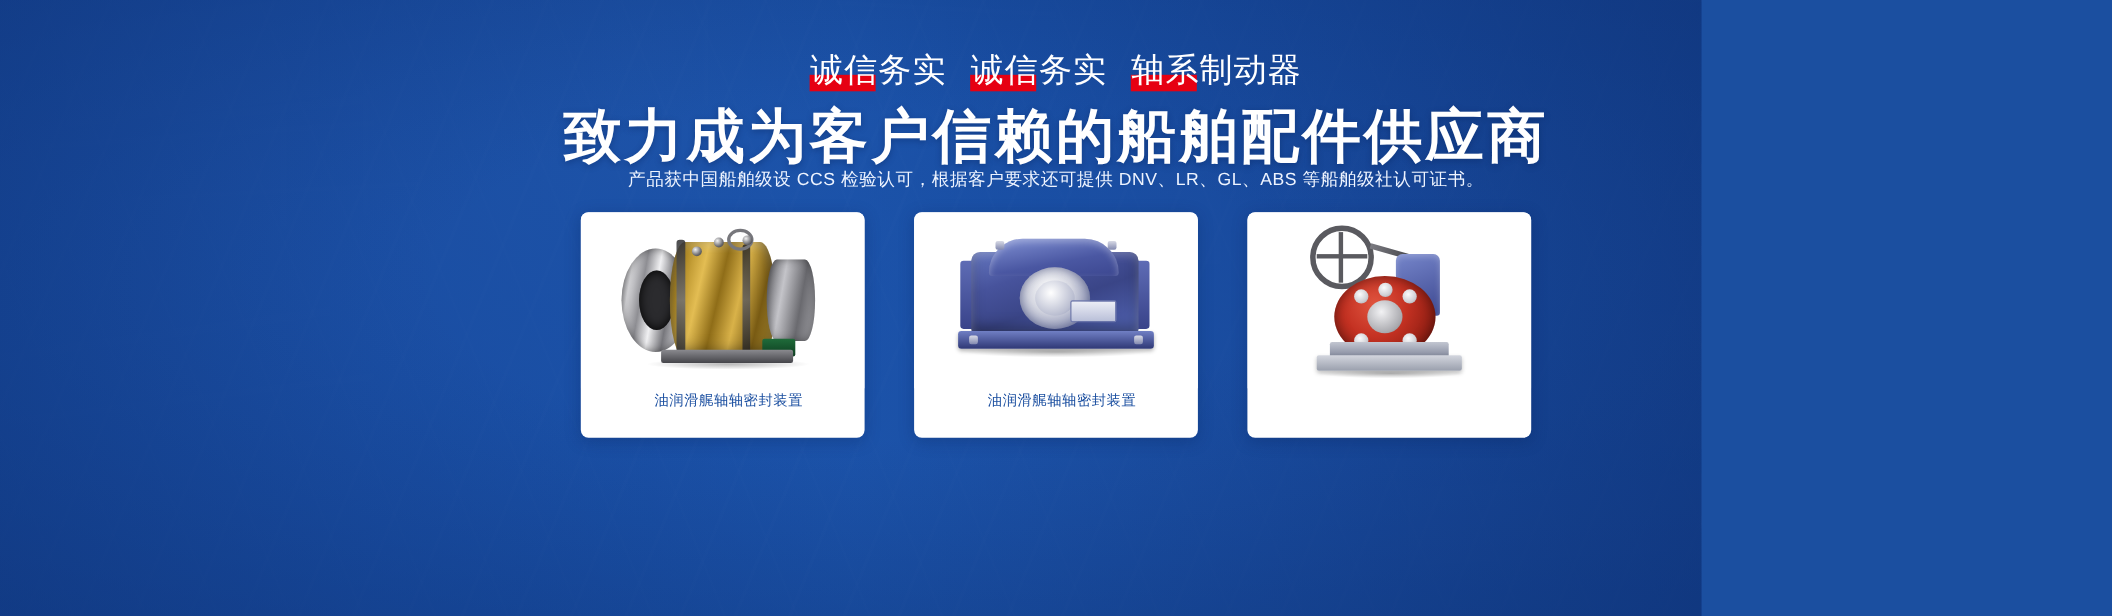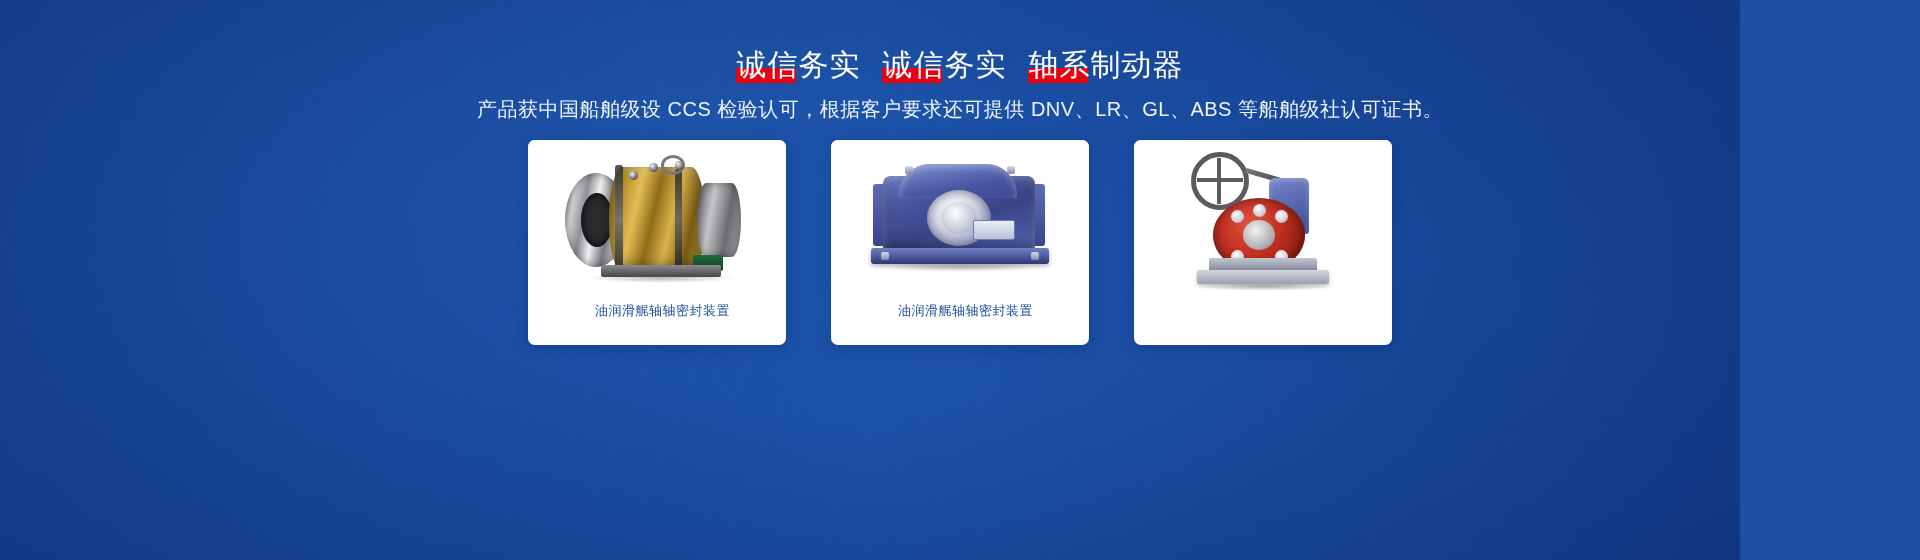--- a/index.html
+++ b/index.html
@@ -5,21 +5,21 @@
   * { margin:0; padding:0; box-sizing:border-box; }
   html, body { width:1920px; height:560px; overflow:hidden; }
   body {
     font-family:"Liberation Sans","DejaVu Sans",sans-serif;
     background:#1b4fa0;
   }
 
   
   .hero {
     position:relative;
-    width:1740px; height:560px;
+    width:1547px; height:560px;
     overflow:hidden;
     background:#1a4ea0;
   }
 
   
   .bg-photo {
     position:absolute; inset:0;
     background:
       
       linear-gradient(183deg, rgba(255,255,255,.055) 0 2px, transparent 2px 34px),
@@ -107,22 +107,21 @@
     font-weight:bold;
     color:#ffffff;
     letter-spacing:3px;
     line-height:1.1;
     white-space:nowrap;
     text-shadow:0 2px 6px rgba(6,30,80,.35);
   }
 
   
   .subtitle {
-    margin-top:16px;
-    font-size:20px;
+    font-size:16px;
     color:#eef4ff;
     letter-spacing:.5px;
     white-space:nowrap;
     line-height:1.3;
   }
 
   
   .cards {
     margin-top:18px;
     display:flex;
@@ -378,20 +377,21 @@
       <span class="slogan-group">
         <span class="hl" style="width:60px;"></span>
         <span class="txt">诚信务实</span>
       </span>
       <span class="slogan-group">
         <span class="hl" style="width:60px;"></span>
         <span class="txt">轴系制动器</span>
       </span>
     </div>
 
+    <h1 class="headline">致力成为客户信赖的船舶配件供应商</h1>
 
     <p class="subtitle">产品获中国船舶级设 CCS 检验认可，根据客户要求还可提供 DNV、LR、GL、ABS 等船舶级社认可证书。</p>
 
     <div class="cards">
 
       <div class="card">
         <div class="card-img">
           <div class="seal">
             <div class="shadow"></div>
             <div class="ring-steel"></div>

